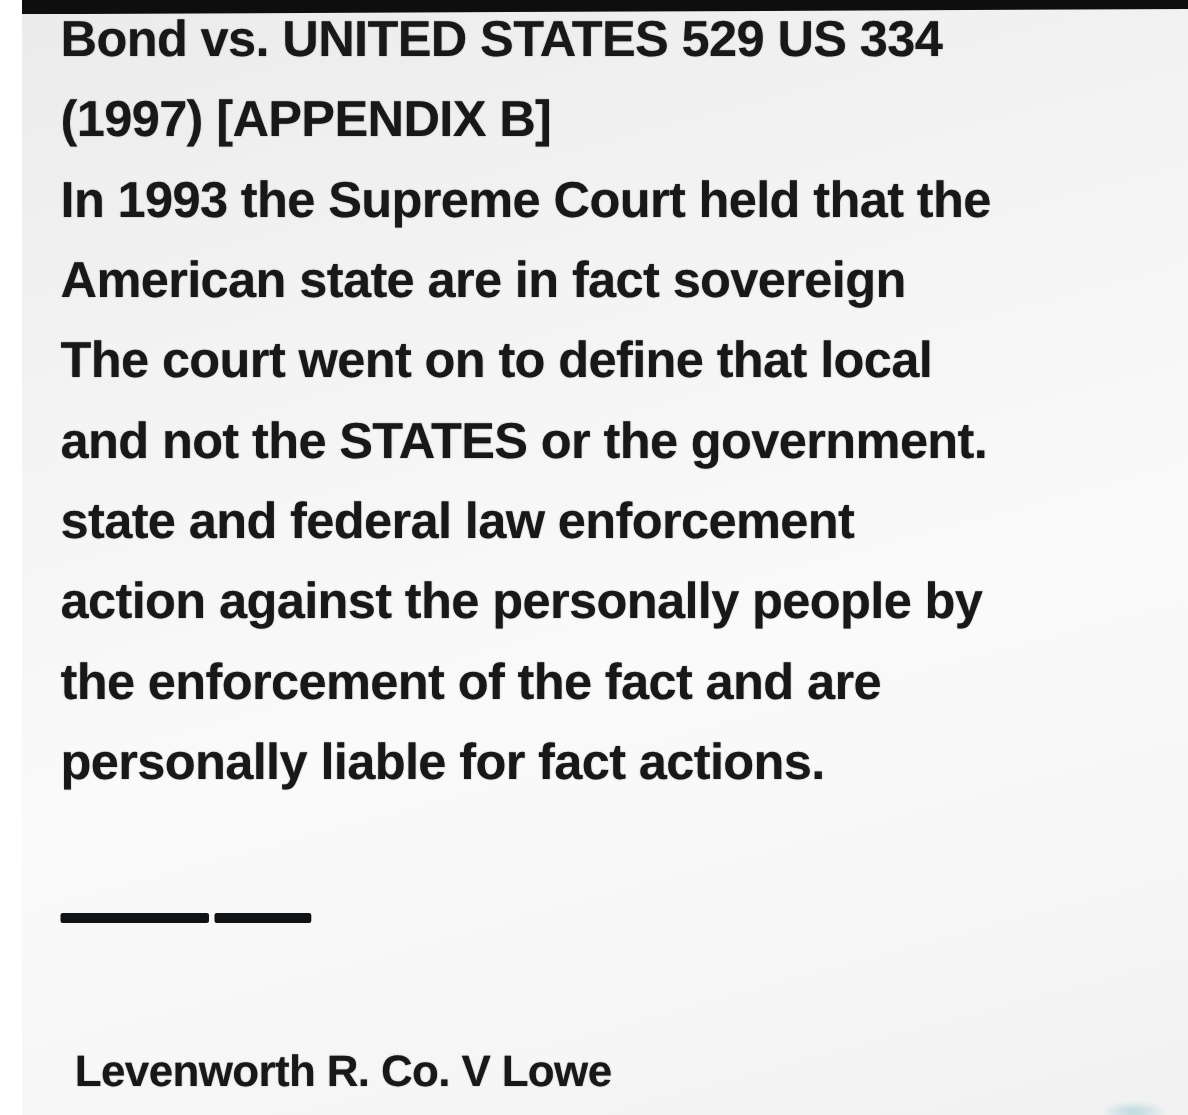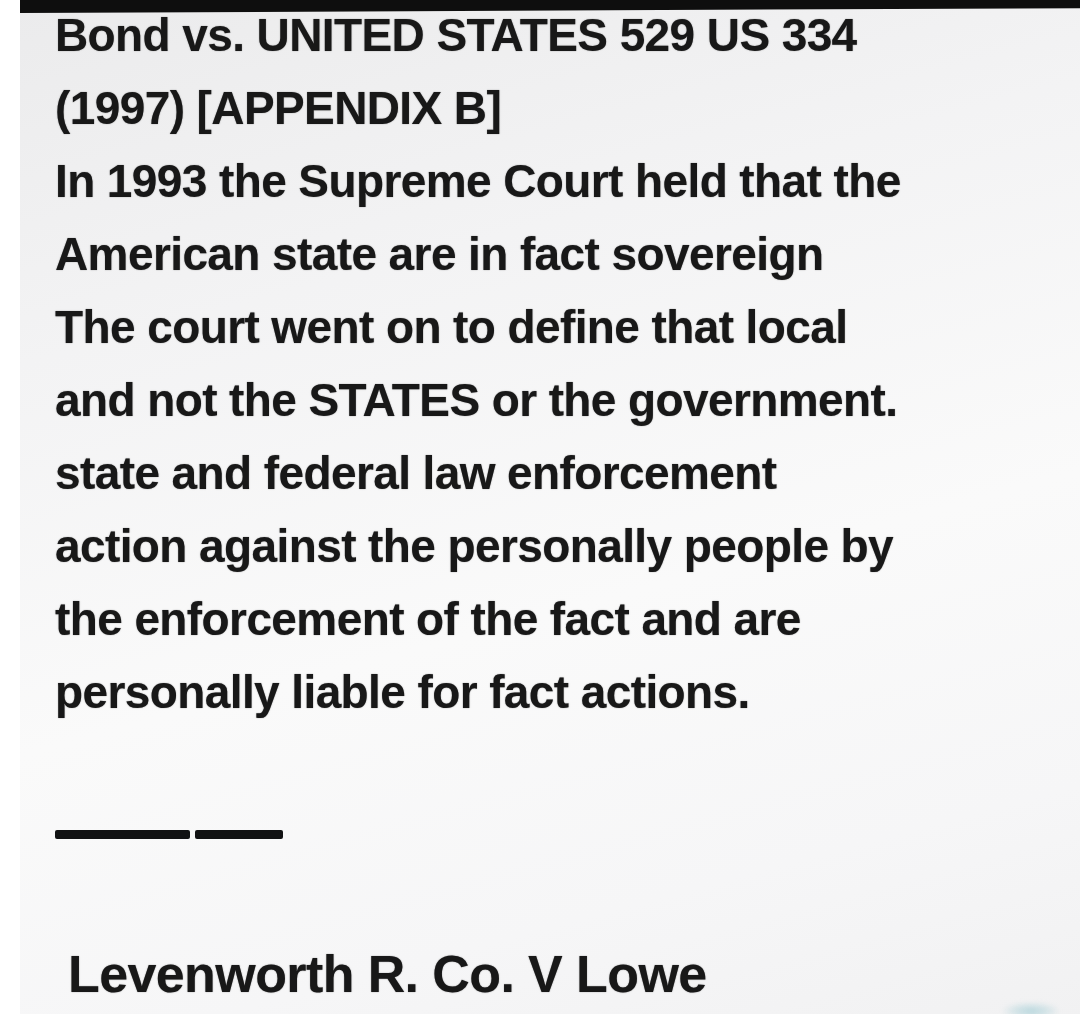--- a/index.html
+++ b/index.html
@@ -59,21 +59,21 @@
     height: 9px;
     background: #111213;
     border-radius: 2px;
   }
   .citation-line {
     position: absolute;
     top: 938px;
     left: 48px;
     color: #181818;
     font-weight: 700;
-    font-size: 52px;
+    font-size: 40px;
     line-height: 73px;
     letter-spacing: -0.6px;
     white-space: nowrap;
     text-shadow: 0 0 1.2px rgba(25,25,25,0.55);
   }
   .reaction-glow {
     position: absolute;
     top: 1002px;
     left: 983px;
     width: 56px;

